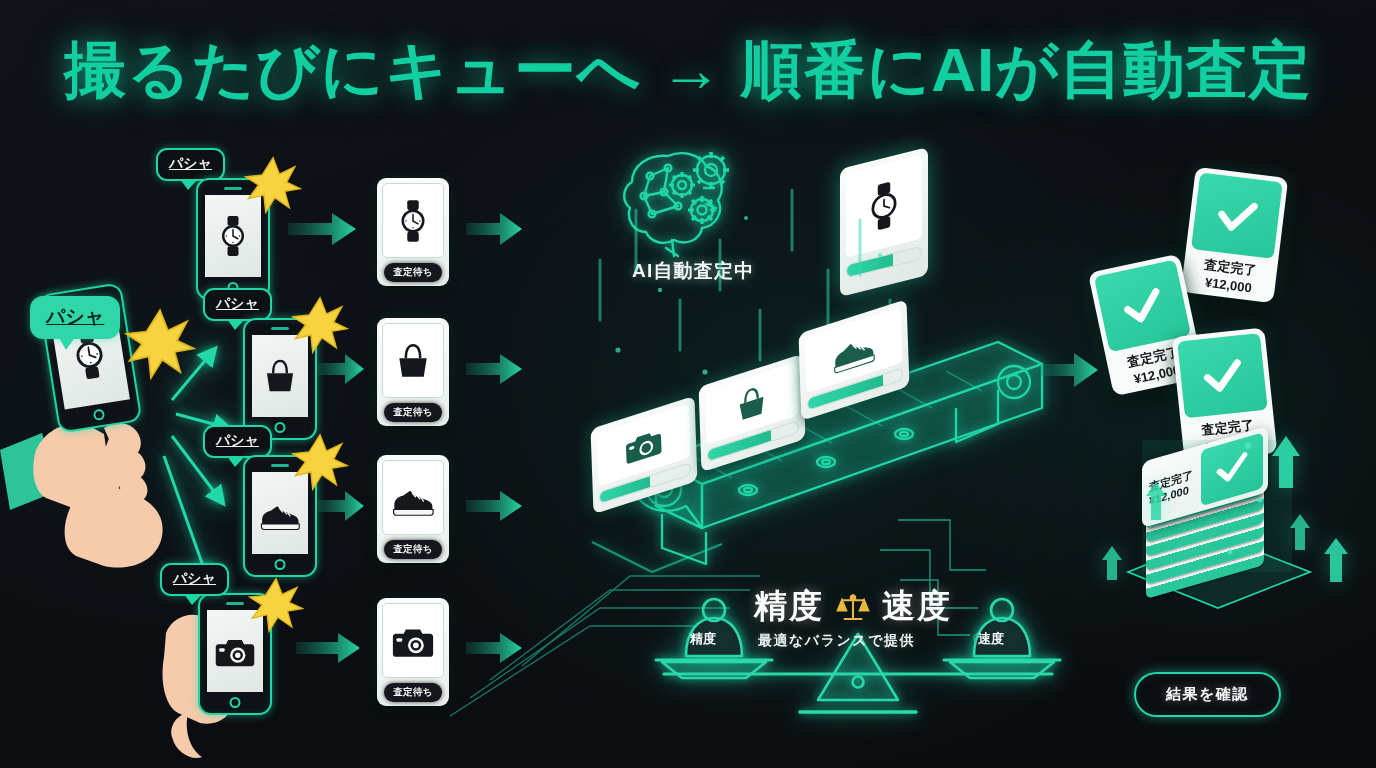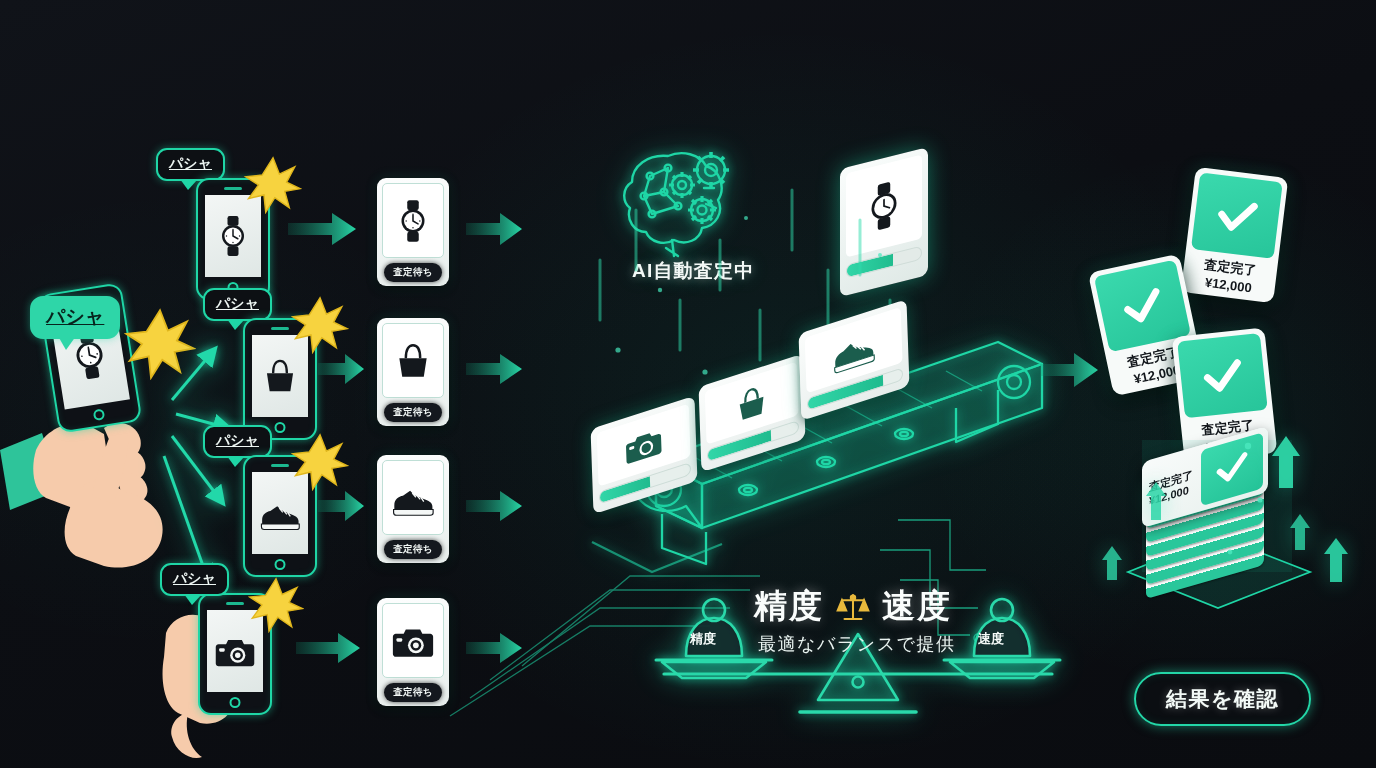--- a/index.html
+++ b/index.html
@@ -122,28 +122,28 @@
     position:absolute; width:118px; height:24px;
     background:linear-gradient(180deg,#f6faf9 0 58%, #29c79b 58% 100%);
     border-radius:6px;
     transform:skewY(-16deg);
     box-shadow:0 1px 2px rgba(0,0,0,.45);
   }
 
   
   #scale-title { color:#fafdfc; font-size:33px; font-weight:bold; letter-spacing:2px; white-space:nowrap;
      text-shadow:0 0 12px rgba(255,255,255,.35); }
-  #scale-sub { color:#eaf4f1; font-size:18px; font-weight:normal; letter-spacing:1.5px; white-space:nowrap;
+  #scale-sub { color:#eaf4f1; font-size:14px; font-weight:bold; letter-spacing:1.5px; white-space:nowrap;
      text-shadow:0 0 9px rgba(255,255,255,.25); }
   .weight-label { position:absolute; color:#f4faf8; font-size:13px; font-weight:bold; white-space:nowrap; }
 
   
   #cta {
     padding:11px 30px; border:2.5px solid #23d6a7; border-radius:28px;
-    background:rgba(12,17,20,.55); color:#f3faf7; font-size:21px; font-weight:bold;
+    background:rgba(12,17,20,.55); color:#f3faf7; font-size:15px; font-weight:bold;
     letter-spacing:1.5px; white-space:nowrap;
     box-shadow:0 0 12px rgba(35,214,167,.55), inset 0 0 10px rgba(35,214,167,.1);
     text-shadow:0 0 8px rgba(255,255,255,.3);
   }
 </style>
 </head>
 <body>
 
 <div id="stage">
 
@@ -155,20 +155,21 @@
       <path d="M92 236 L200 146 L330 146"></path>
     </g>
     <g stroke="#1fd6a6" stroke-width="1.3" fill="none" opacity=".7">
       <path d="M468 90 L520 90 L520 140 L556 140"></path>
       <path d="M450 120 L500 120 L500 178 L548 178"></path>
       <path d="M470 150 L508 150 L508 205 L540 205"></path>
       <circle cx="548" cy="208" r="4"></circle>
     </g>
   </svg>
 
+  <div class="abs" id="title">撮るたびにキューへ → 順番にAIが自動査定</div>
 
   <div class="abs" style="left:0px;top:300px;width:210px;height:290px;">
     <svg width="210" height="290" viewBox="0 0 210 290">
 
       <path d="M0 150 L42 133 L60 190 L10 210 Z" fill="#2ec49a"></path>
 
       <path d="M36 150 C46 128 70 120 86 124 L104 134 L112 188 C112 204 96 214 78 210
                L46 198 C34 192 30 170 36 150 Z" fill="#f6cbab"></path>
       <path d="M104 128 C118 118 136 124 140 138 C144 152 132 162 118 160 Z" fill="#f6cbab"></path>
       <path d="M112 152 C126 144 142 150 145 163 C148 176 135 185 122 182 Z" fill="#f6cbab"></path>

